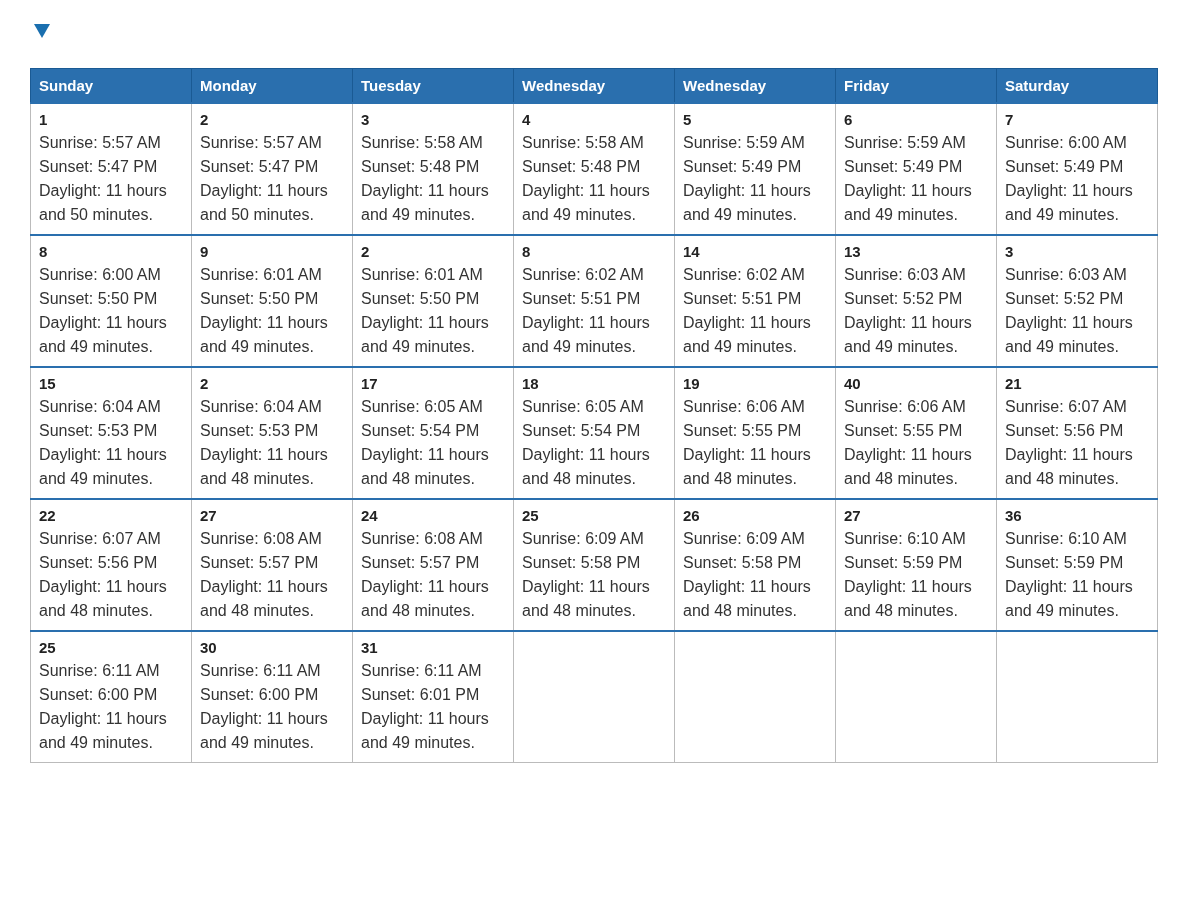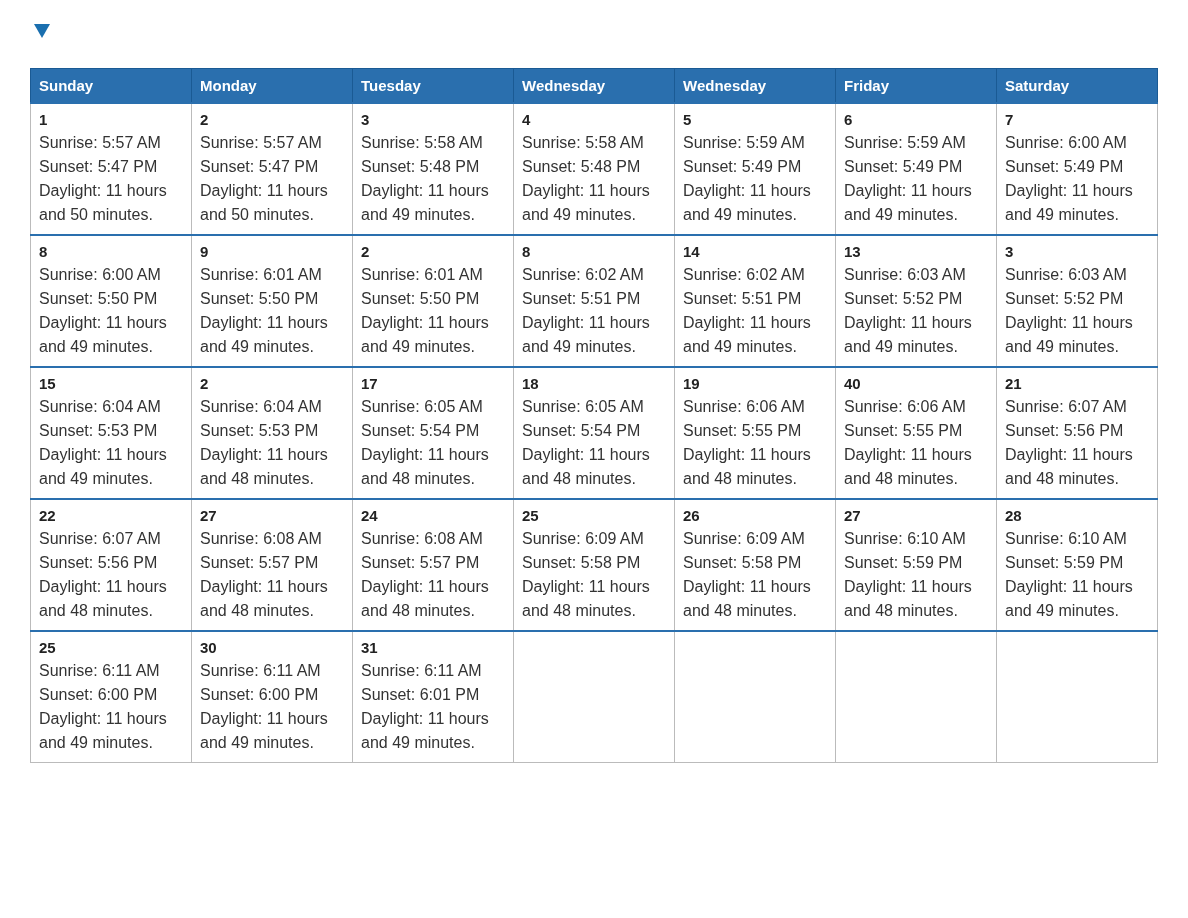--- a/index.html
+++ b/index.html
@@ -345,21 +345,21 @@
       </td>
         <td>
         <span class="day-num">27</span>
         <div class="day-info">
           <span>Sunrise: 6:10 AM</span><br>
           <span>Sunset: 5:59 PM</span><br>
           <span>Daylight: 11 hours and 48 minutes.</span>
         </div>
       </td>
         <td>
-        <span class="day-num">28</span>
+        <span class="day-num">36</span>
         <div class="day-info">
           <span>Sunrise: 6:10 AM</span><br>
           <span>Sunset: 5:59 PM</span><br>
           <span>Daylight: 11 hours and 49 minutes.</span>
         </div>
       </td>
       </tr>
       <tr>
         <td>
         <span class="day-num">25</span>

